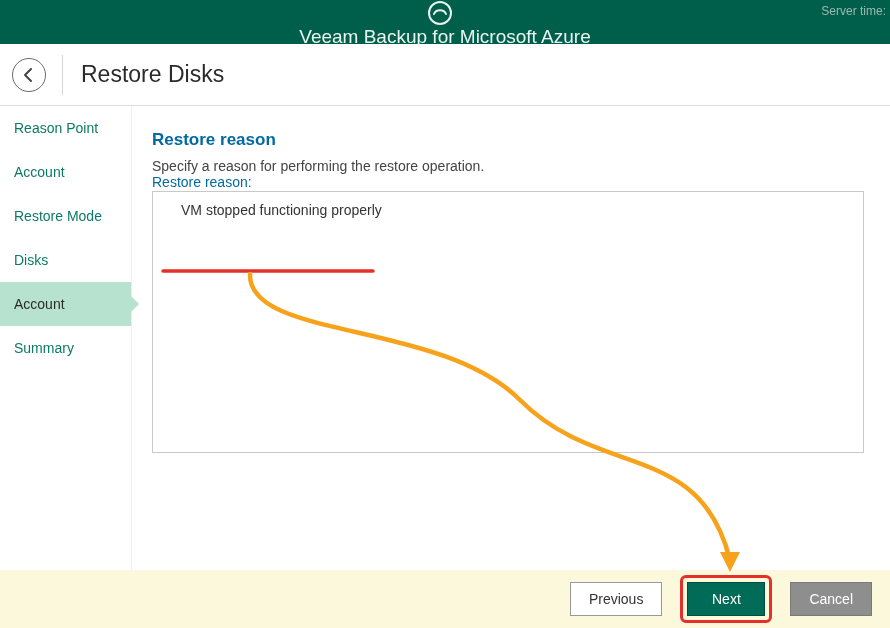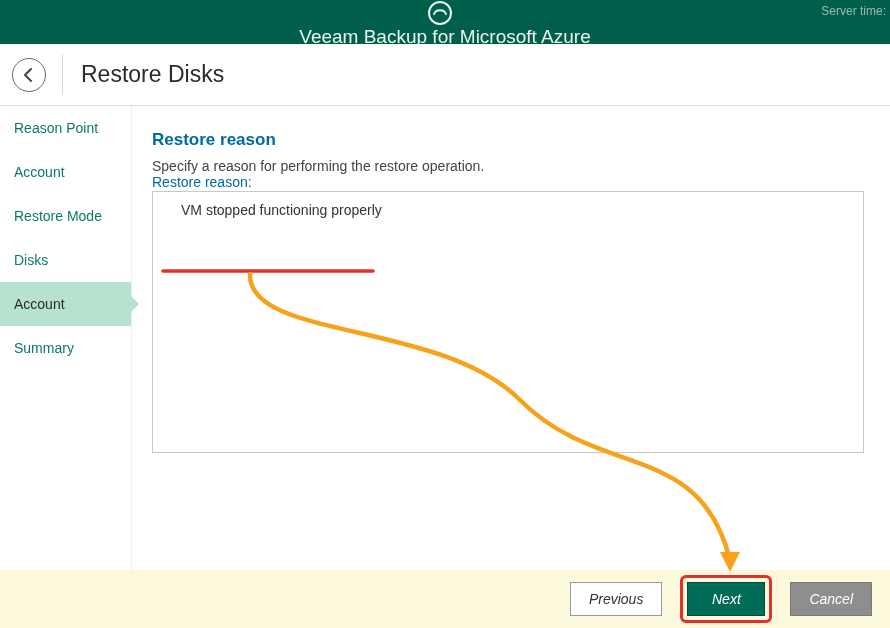--- a/index.html
+++ b/index.html
@@ -143,21 +143,20 @@
     min-width: 78px;
     padding: 0 18px;
     font-size: 14px;
     cursor: pointer;
     border: 1px solid #999;
     background: #fff;
     color: #333;
     display: inline-flex;
     align-items: center;
     justify-content: center;
-    font-style: italic;
   }
   .btn.next {
     background: #006b56;
     color: #fff;
     border: 1px solid #004d3e;
     text-align: center;
   }
   .btn.cancel {
     background: #8e8e8e;
     color: #fff;

